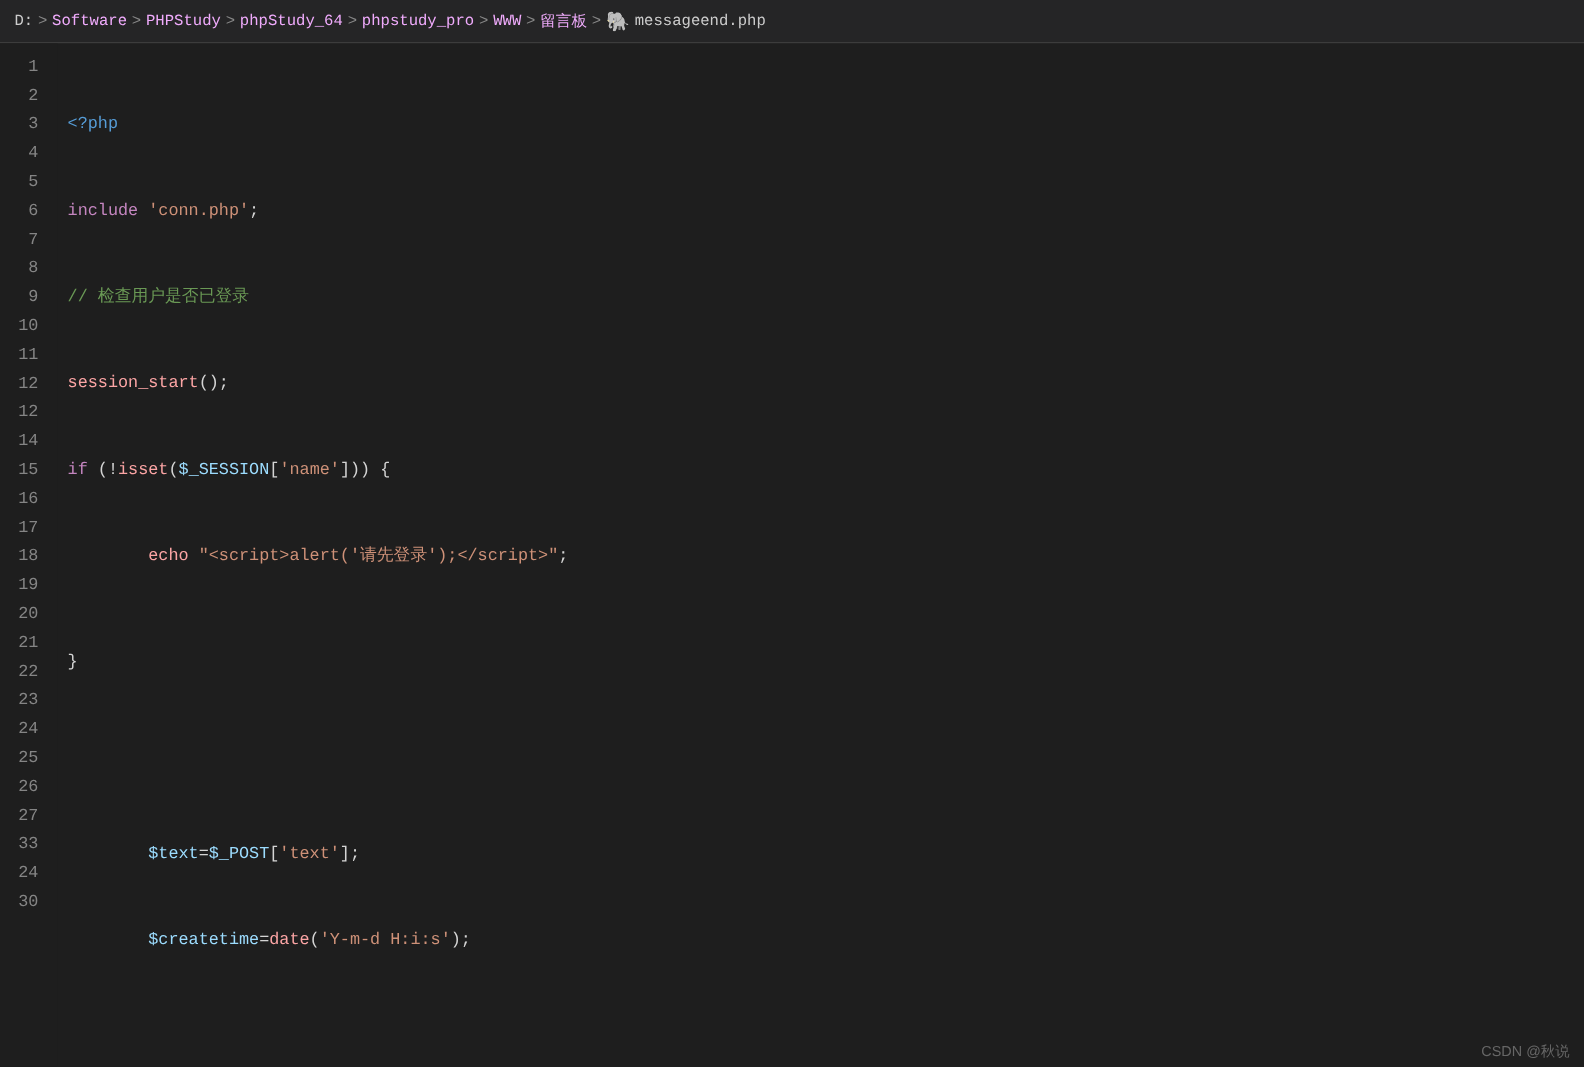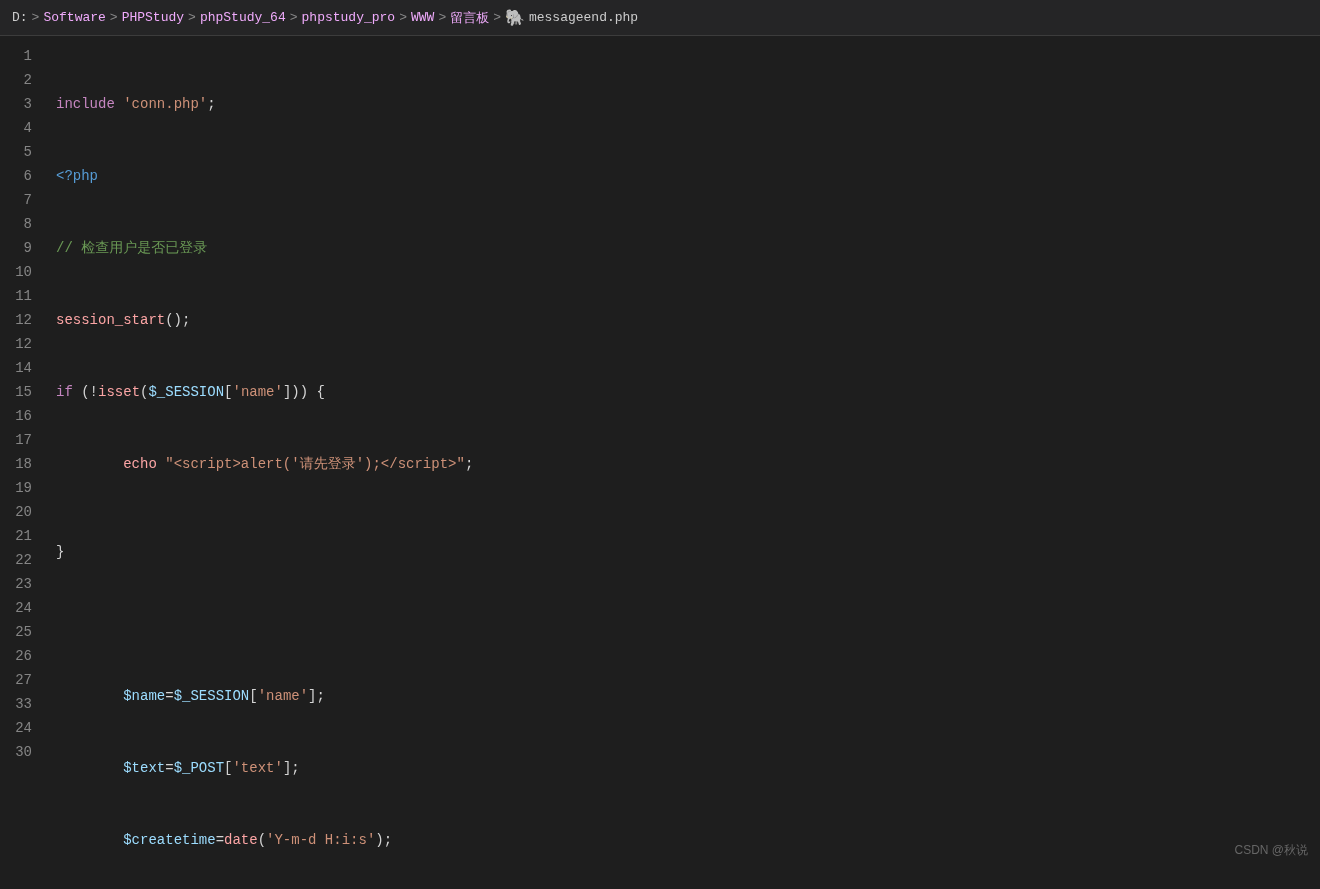--- a/index.html
+++ b/index.html
@@ -71,21 +71,21 @@
     .php-tag { color: #569cd6; }
     .keyword { color: #c586c0; }
     .function { color: #fca5a5; }
     .string-sq { color: #ce9178; }
     .green-comment { color: #6a9955; }
     .white { color: #d4d4d4; }
     .light-blue { color: #9cdcfe; }
 
     .watermark {
       position: fixed;
-      bottom: 30px;
+      bottom: 4px;
       right: 12px;
       color: #666;
       font-size: 12px;
       font-family: sans-serif;
     }
   </style>
 </head>
 <body>
 
 <div class="breadcrumb-bar">
@@ -137,38 +137,37 @@
     <div class="line-num">25</div>
     <div class="line-num">26</div>
     <div class="line-num">27</div>
     <div class="line-num">33</div>
     <div class="line-num">24</div>
     <div class="line-num">30</div>
   </div>
 
   <div class="code-content">
     
+    <div class="code-line"><span class="php-tag">&lt;?php</span></div>
+    
     <div class="code-line"><span class="keyword">include</span><span class="white"> </span><span class="string-sq">'conn.php'</span><span class="white">;</span></div>
     
-    <div class="code-line"><span class="php-tag">&lt;?php</span></div>
-    
     <div class="code-line"><span class="green-comment">// 检查用户是否已登录</span></div>
     
     <div class="code-line"><span class="function">session_start</span><span class="white">();</span></div>
     
     <div class="code-line"><span class="keyword">if</span><span class="white"> (!</span><span class="function">isset</span><span class="white">(</span><span class="light-blue">$_SESSION</span><span class="white">[</span><span class="string-sq">'name'</span><span class="white">])) {</span></div>
     
     <div class="code-line"><span class="white">        </span><span class="function">echo</span><span class="white"> </span><span class="string-sq">"&lt;script&gt;alert('请先登录');&lt;/script&gt;"</span><span class="white">;</span></div>
     
     
     <div class="code-line"><span class="white">}</span></div>
     
     <div class="code-line"></div>
     
-    <div class="code-line"><span class="white">        </span><span class="light-blue">$name</span><span class="white">=</span><span class="light-blue">$_SESSION</span><span class="white">[</span><span class="string-sq">'name'</span><span class="white">];</span></div>
     
     <div class="code-line"><span class="white">        </span><span class="light-blue">$text</span><span class="white">=</span><span class="light-blue">$_POST</span><span class="white">[</span><span class="string-sq">'text'</span><span class="white">];</span></div>
     
     <div class="code-line"><span class="white">        </span><span class="light-blue">$createtime</span><span class="white">=</span><span class="function">date</span><span class="white">(</span><span class="string-sq">'Y-m-d H:i:s'</span><span class="white">);</span></div>
     
     
     
     
     
     

